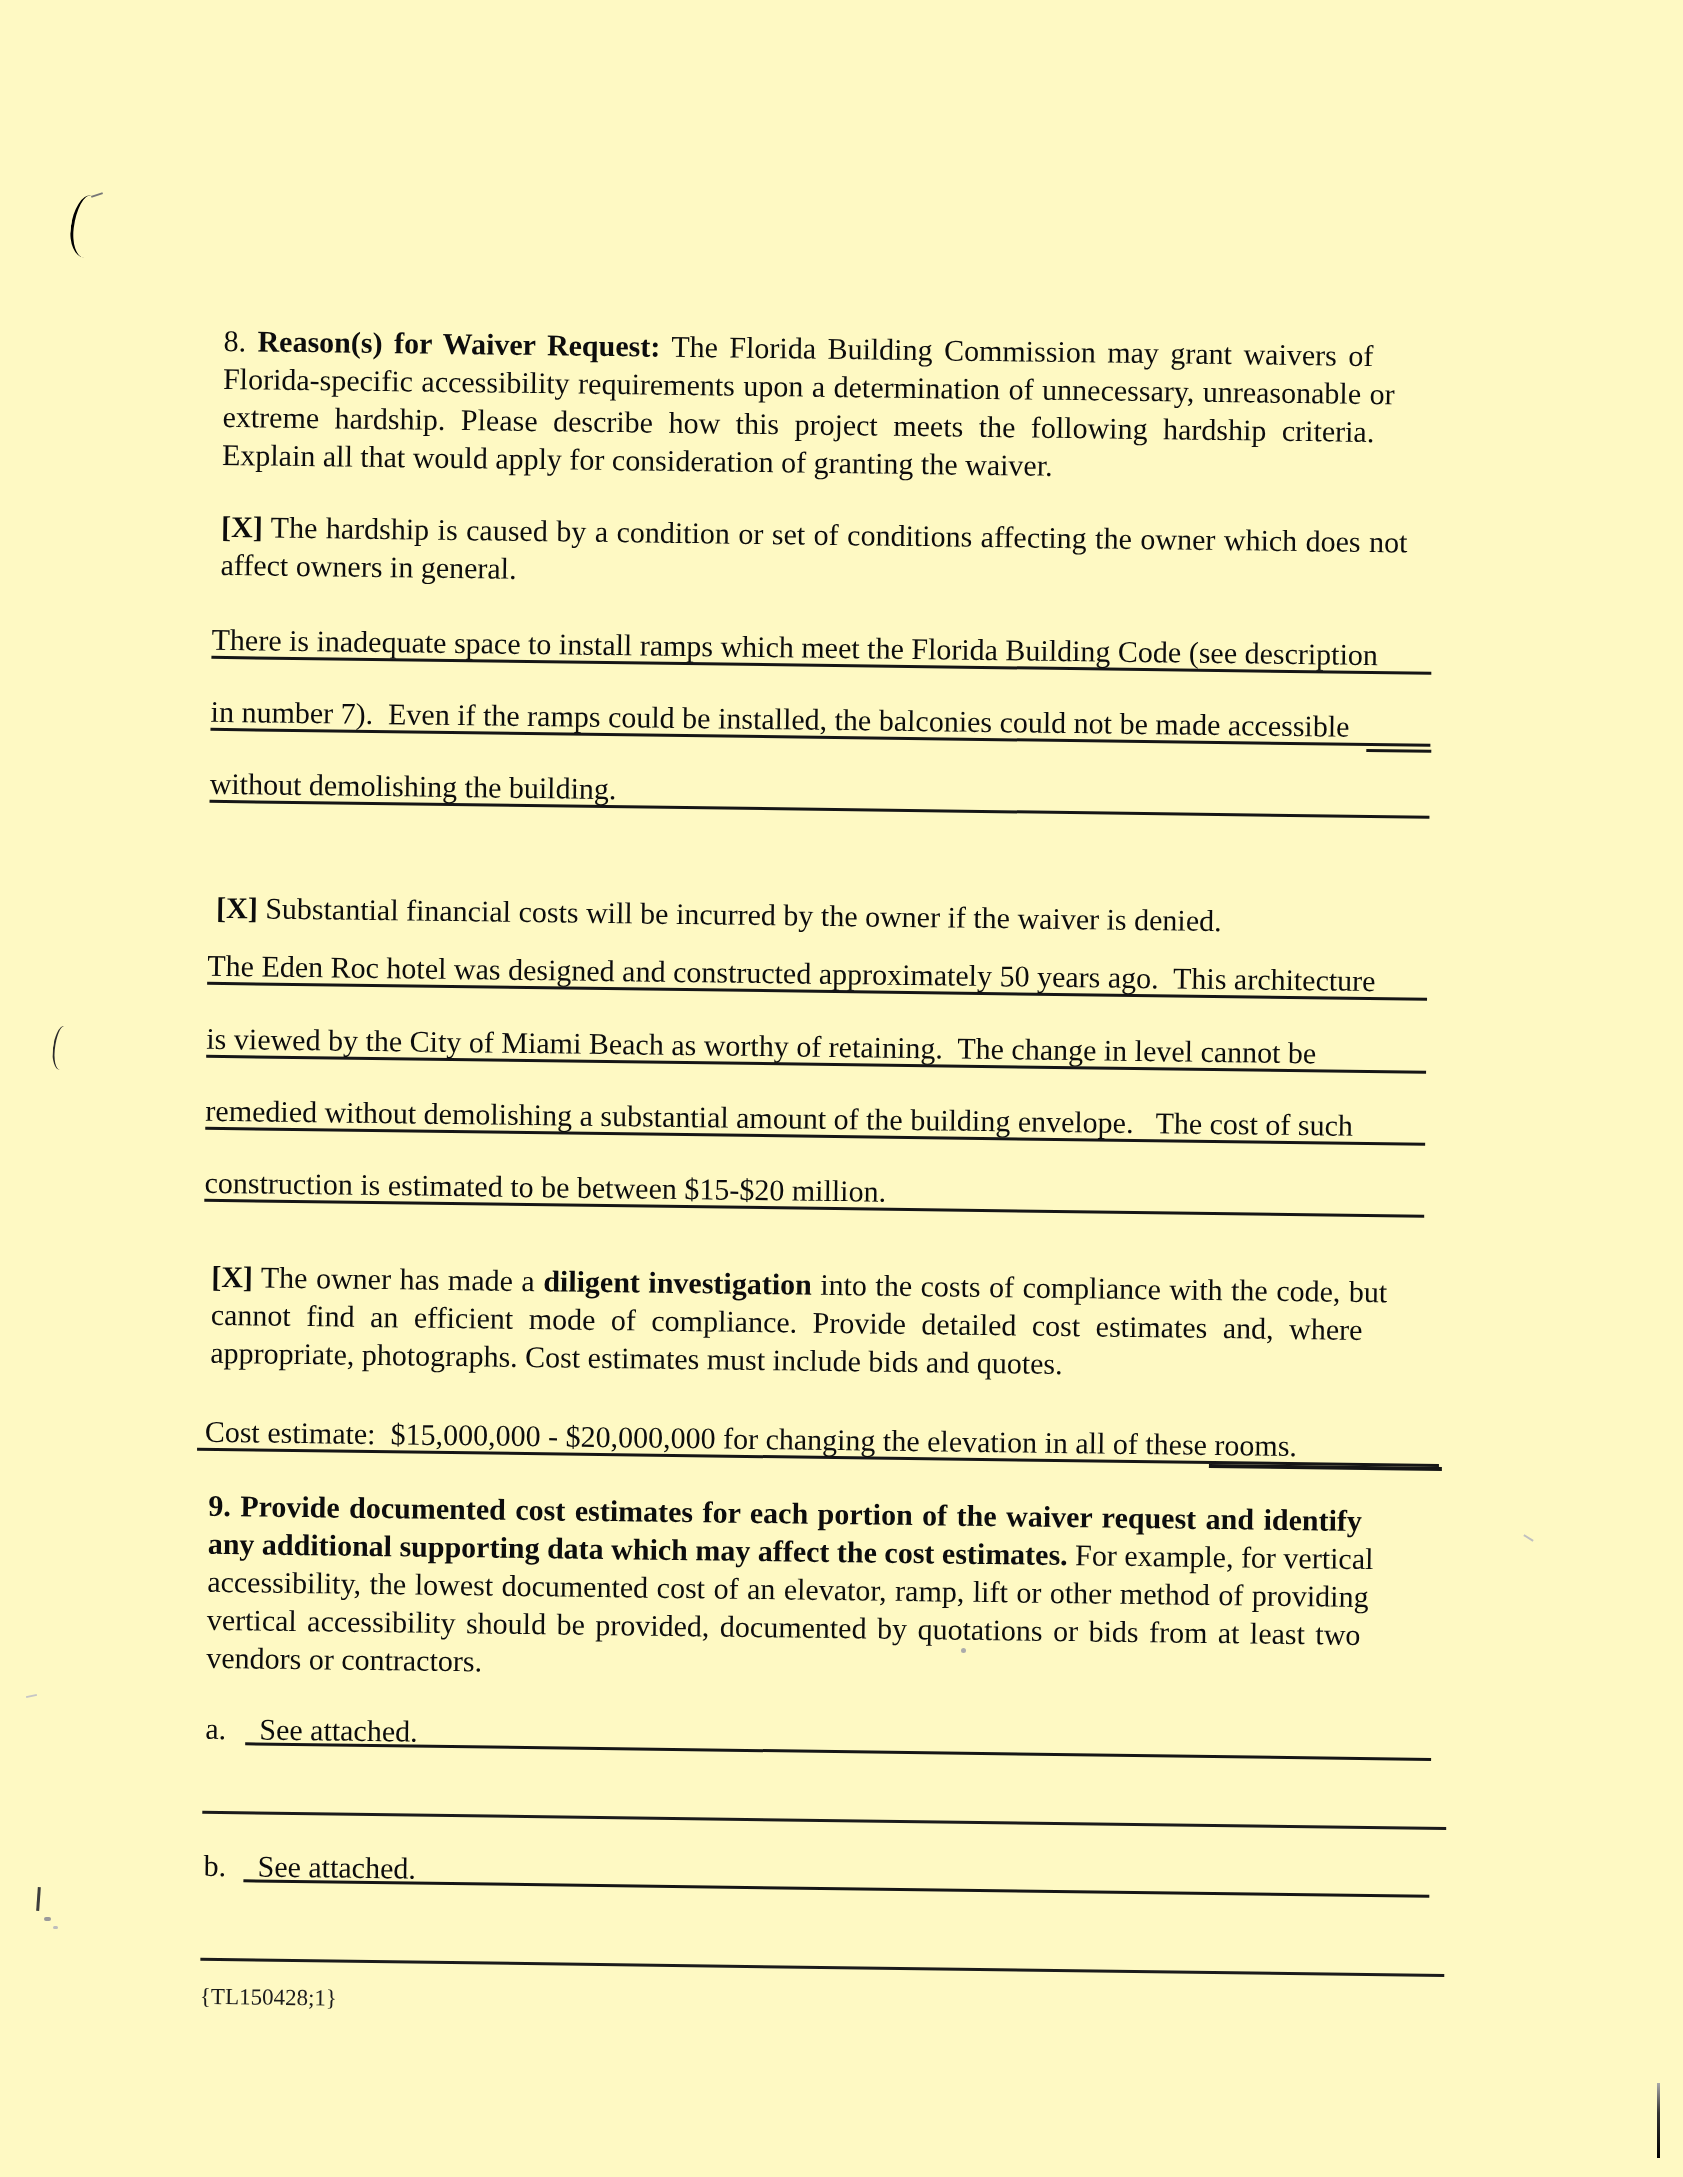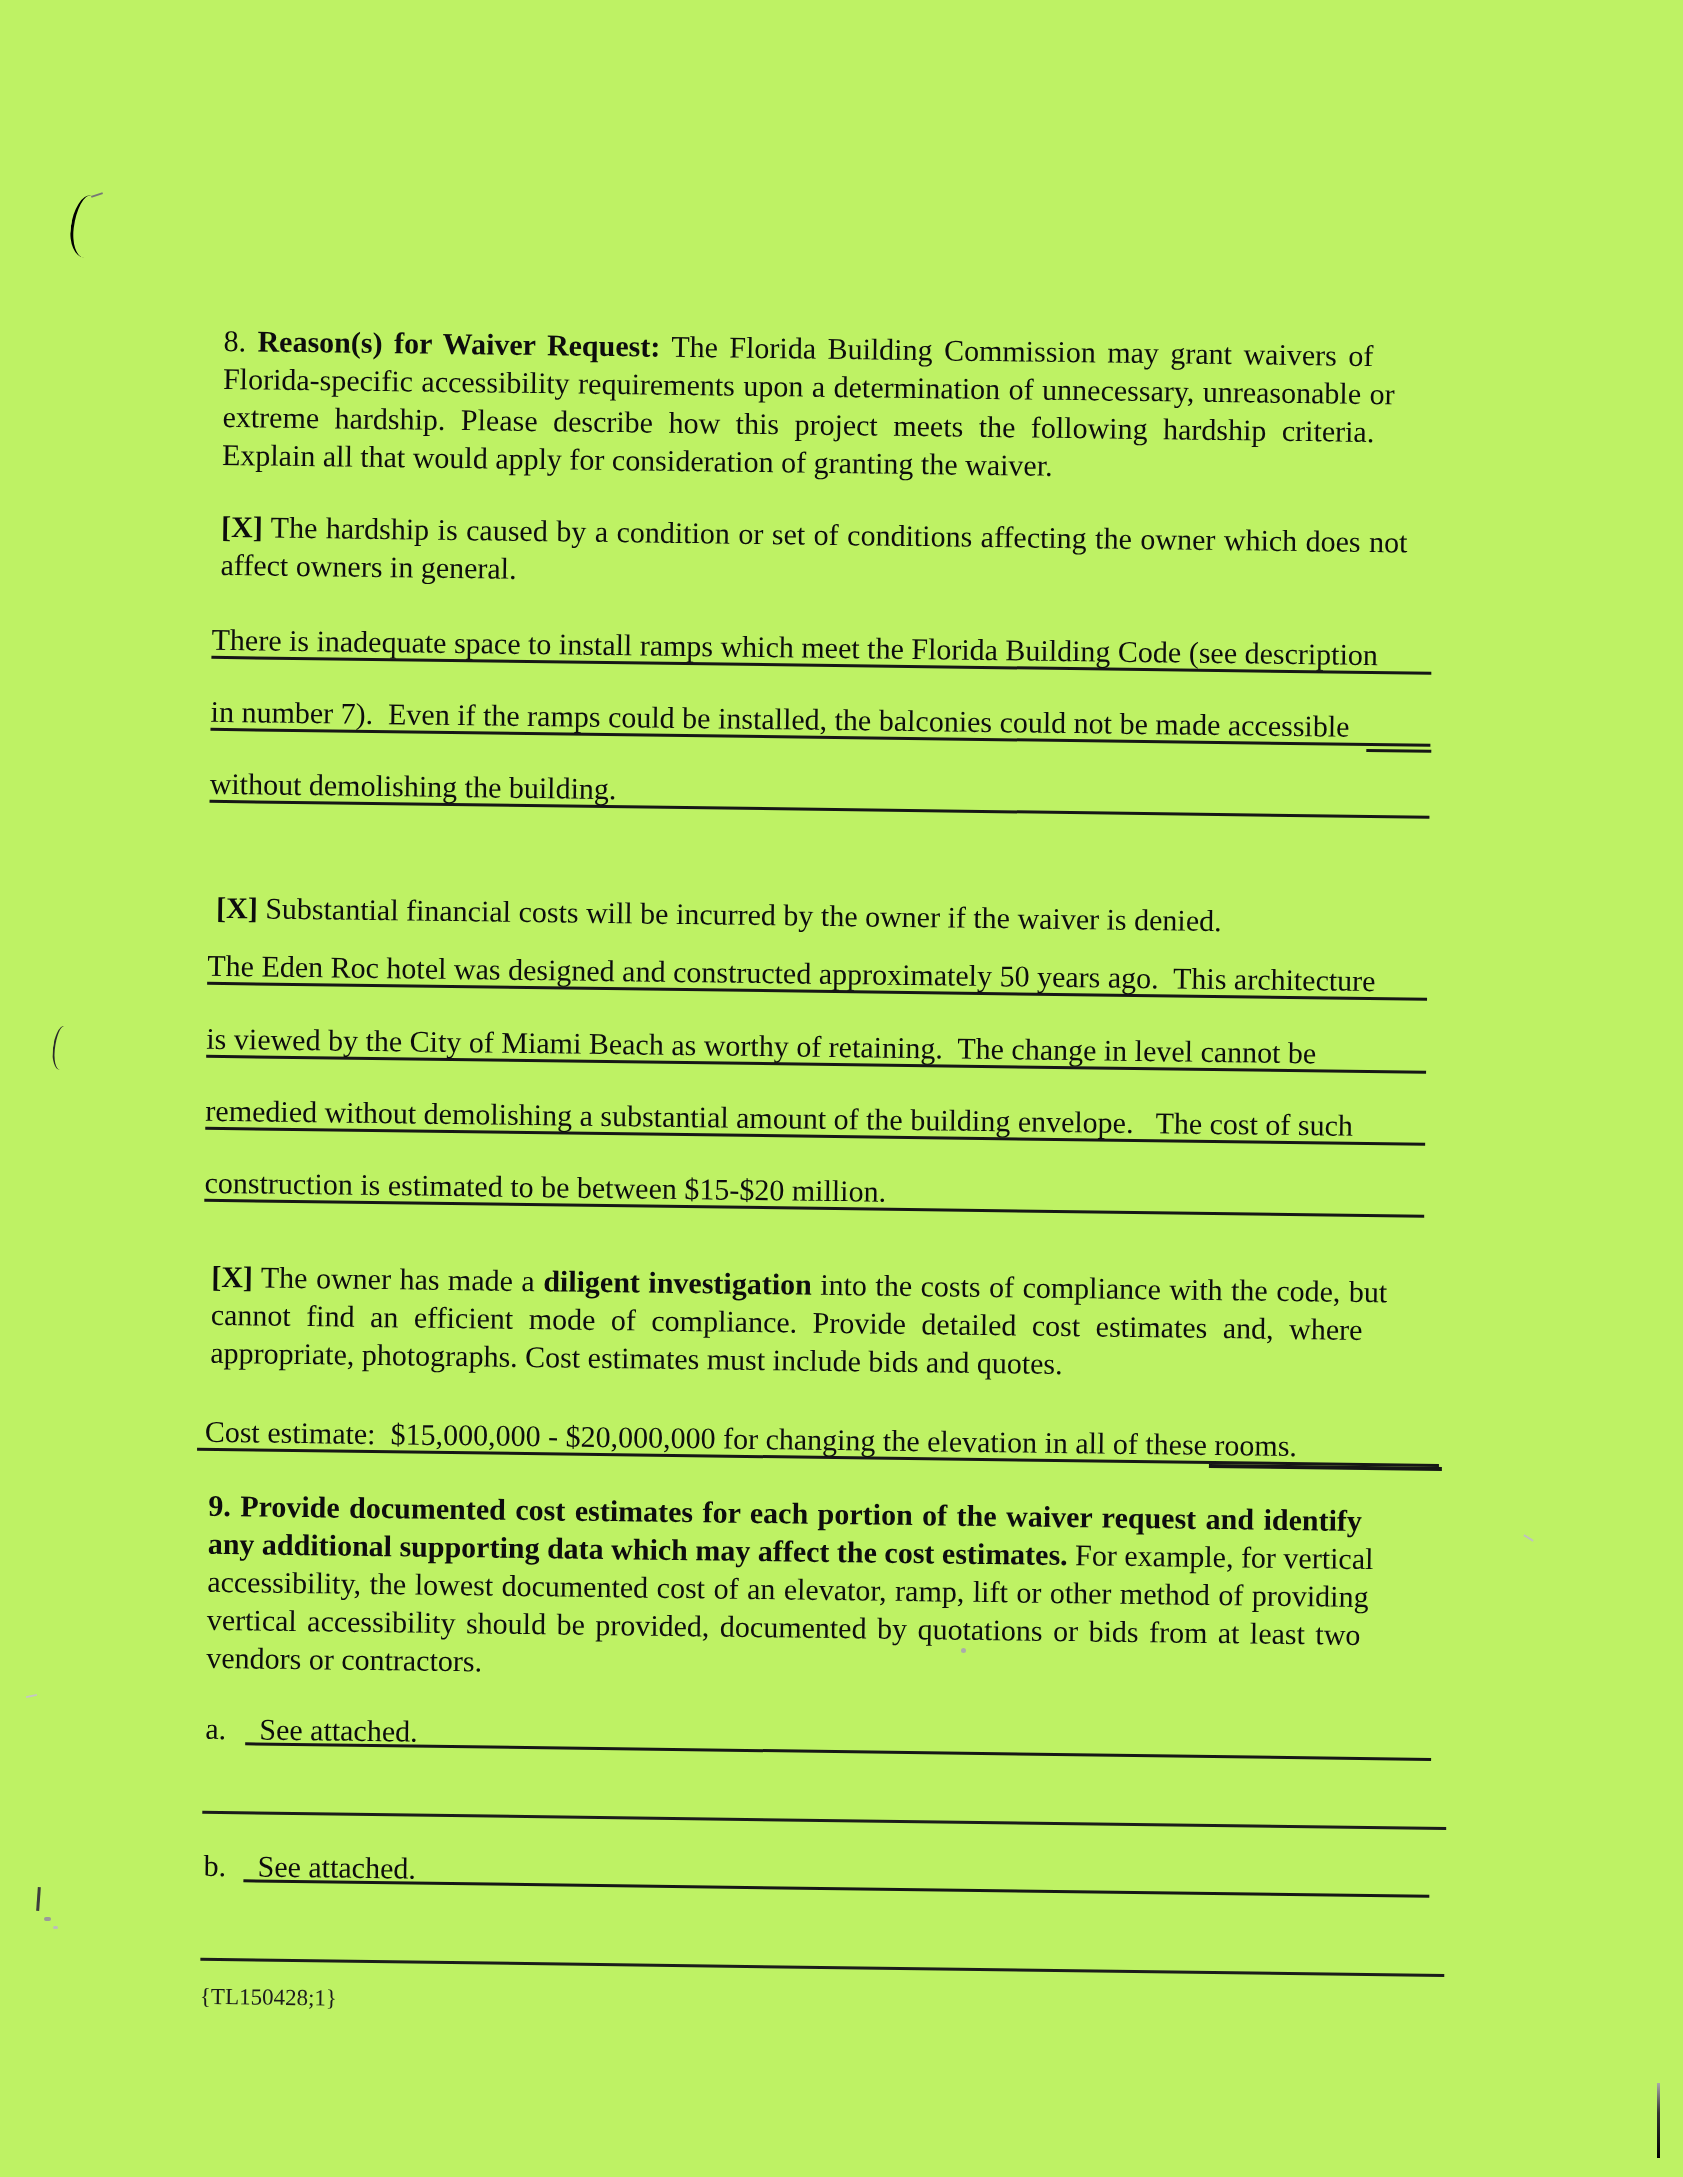--- a/index.html
+++ b/index.html
@@ -1,18 +1,18 @@
 <!DOCTYPE html>
 <html><head>
 <meta charset="utf-8">
 <style>
   html,body{margin:0;padding:0;background:#ffffff;}
   body{width:1683px;height:2177px;position:relative;overflow:hidden;
        font-family:"Liberation Serif","DejaVu Serif",serif;color:#0d0d0d;}
-  .page{position:absolute;inset:0;background:#bef264;}
+  .page{position:absolute;inset:0;background:#fef9c3;}
   .sheet{position:absolute;left:0;top:0;width:1683px;height:2177px;
          transform:rotate(0.75deg);transform-origin:0 0;}
   .block{position:absolute;font-size:30px;line-height:38px;}
   .tline{white-space:pre;height:38px;}
   .b{font-weight:bold;}
   .aline{position:absolute;font-size:30px;line-height:32px;height:32px;white-space:pre;
          border-bottom:3px solid #161616;}
   .xmark{font-weight:bold;}
   .lrow{position:absolute;display:flex;font-size:30px;line-height:32px;height:32px;}
   .lrow .lab{white-space:pre;width:40px;flex:none;}

